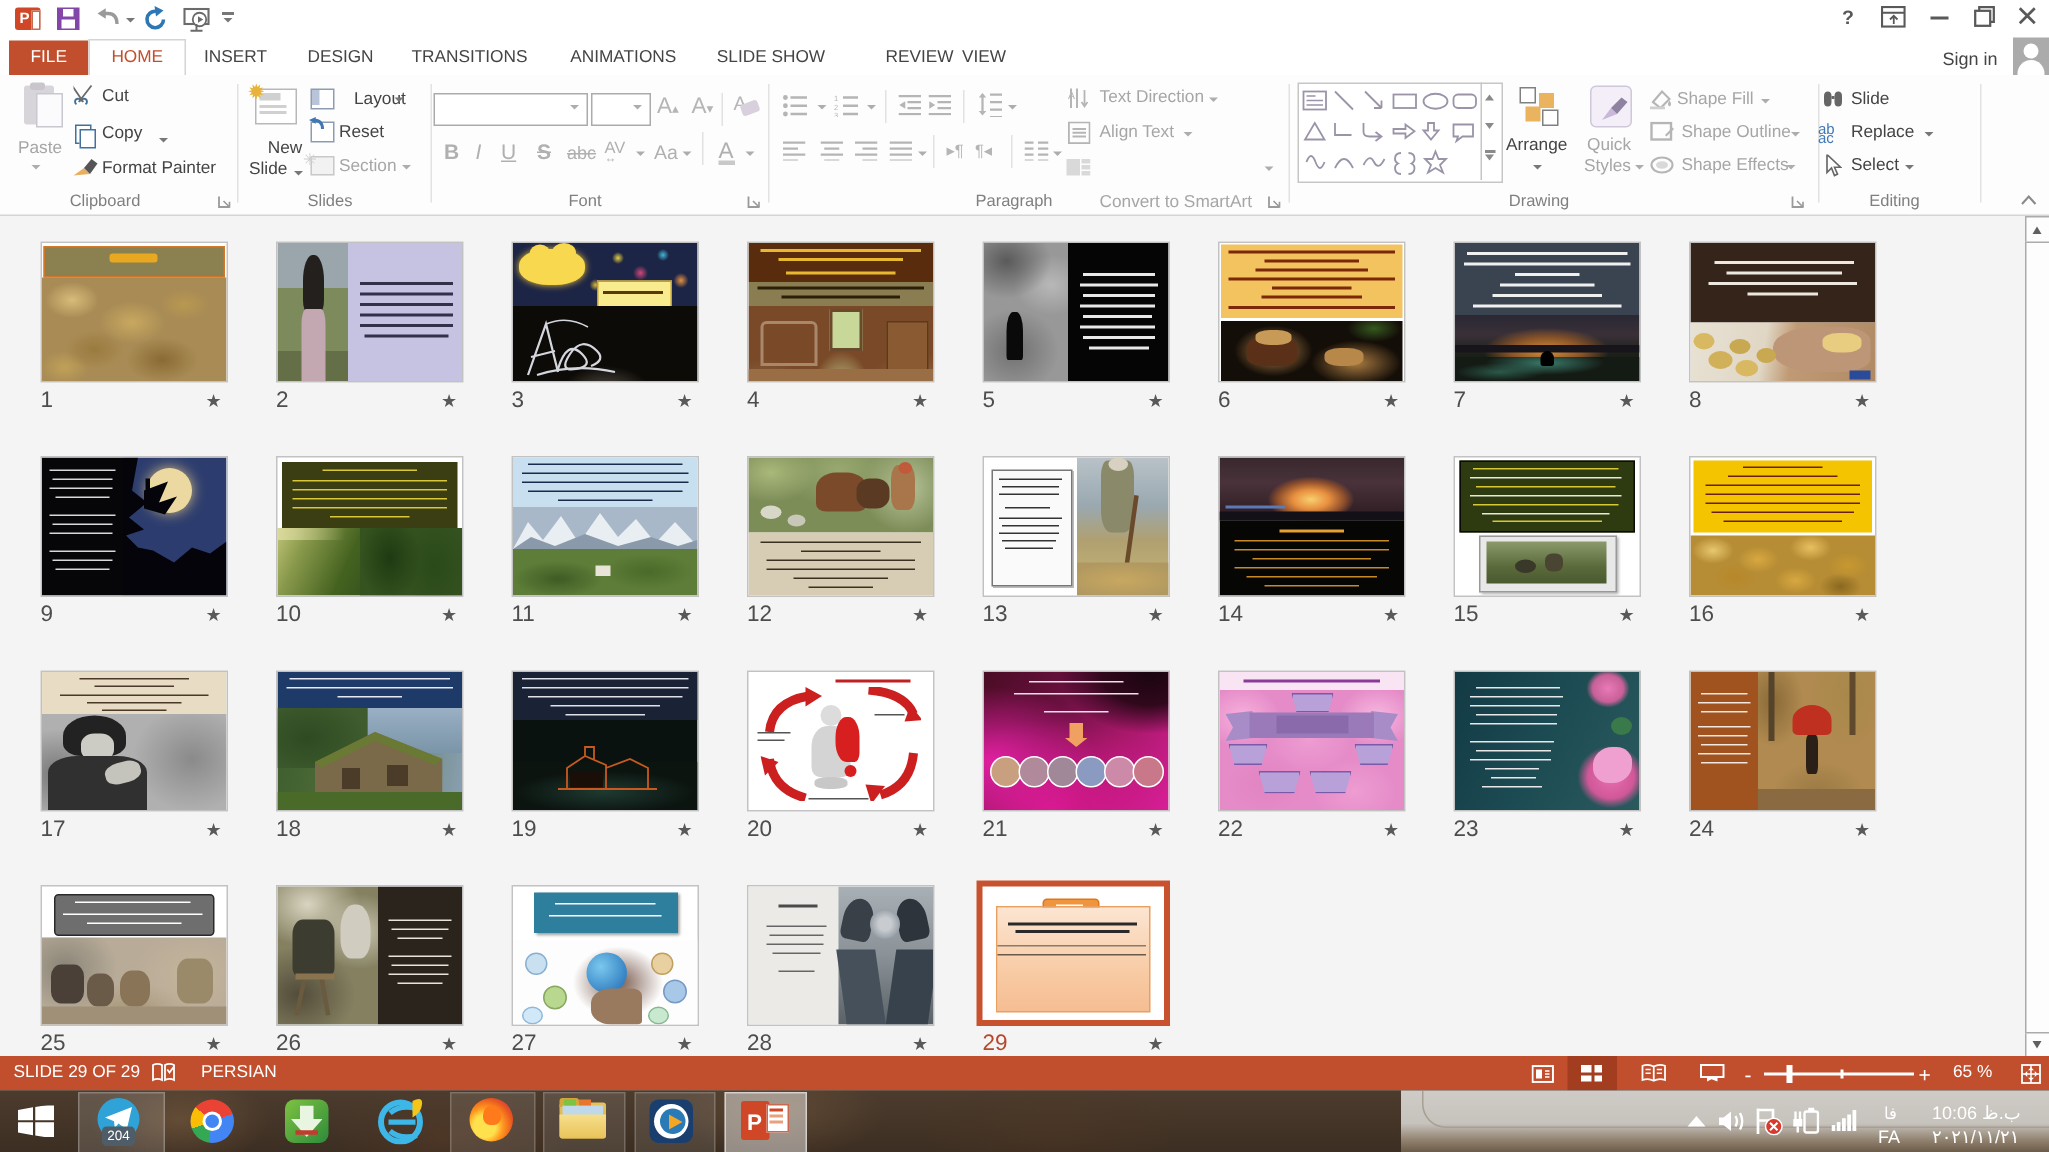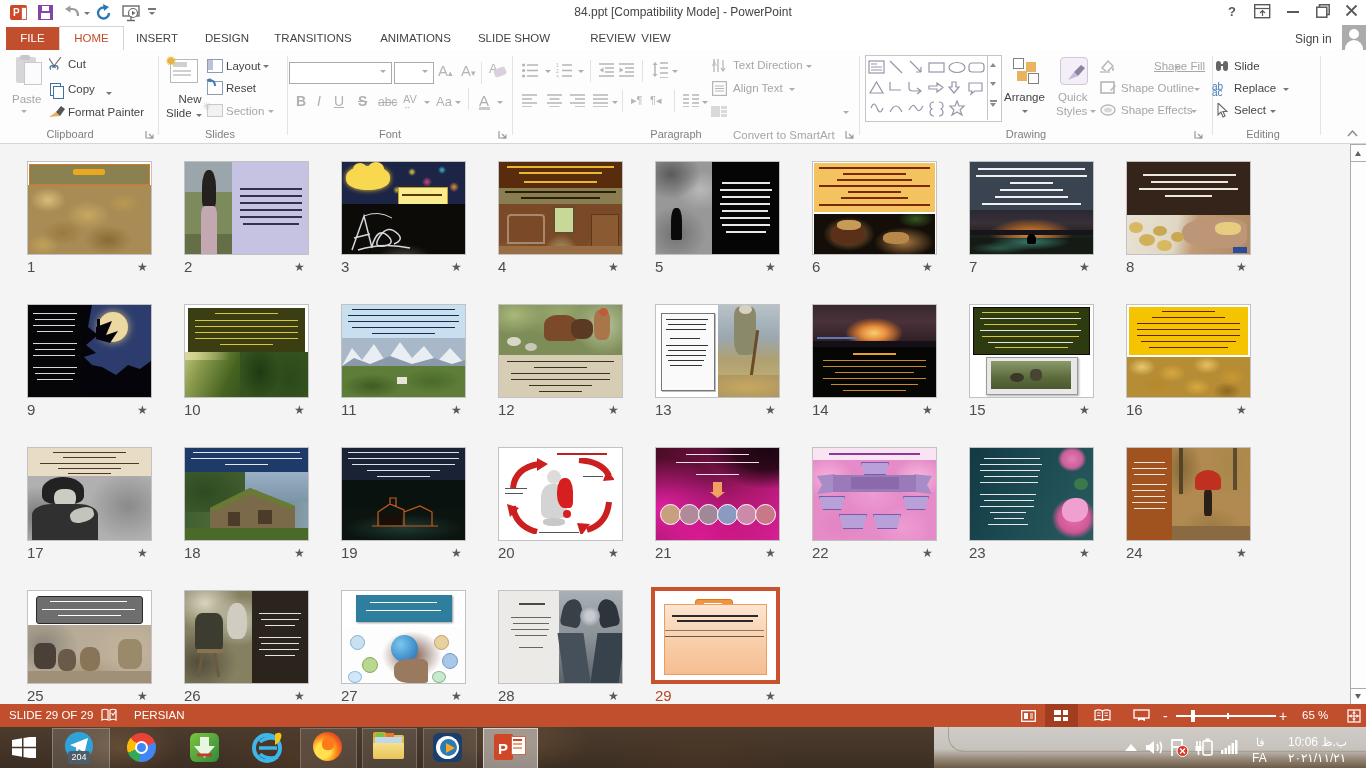--- a/index.html
+++ b/index.html
@@ -43,21 +43,20 @@
     </svg>
   <svg class="abs" style="left:122px;top:5px;" width="20" height="17" viewBox="0 0 20 17">
       <rect x="1" y="1" width="16" height="10" fill="none" stroke="#6b6b6b" stroke-width="1.4"></rect>
       <circle cx="11" cy="8" r="4.5" fill="#fff" stroke="#6b6b6b" stroke-width="1.2"></circle>
       <path d="M10 5.8 L13.5 8 L10 10.2 Z" fill="#6b6b6b"></path>
       <path d="M9 11 L9 15 M5 15.5 L13 15.5" stroke="#6b6b6b" stroke-width="1.3"></path>
     </svg>
   <div class="abs" style="left:148px;top:8px;width:8px;height:1.6px;background:#777;"></div>
   <div class="abs arrow-dn" style="left:149px;top:12px;"></div>
 
-  <div class="abs" style="left:0;top:5px;width:1366px;text-align:center;font-size:12px;color:#444;">84.ppt [Compatibility Mode] - PowerPoint</div>
 
   <div class="abs" style="left:1228px;top:4px;font-size:13px;color:#595959;font-weight:bold;">?</div>
   <svg class="abs" style="left:1254px;top:4px;" width="17" height="15" viewBox="0 0 17 15">
       <rect x="0.7" y="0.7" width="15" height="13" fill="none" stroke="#595959" stroke-width="1.4"></rect>
       <path d="M1 4.5 L16 4.5" stroke="#595959" stroke-width="1.2"></path>
       <path d="M8.5 12 L8.5 7 M6 9 L8.5 6.5 L11 9" fill="none" stroke="#595959" stroke-width="1.2"></path>
     </svg>
   <div class="abs" style="left:1287px;top:11px;width:12px;height:1.8px;background:#595959;"></div>
   <svg class="abs" style="left:1316px;top:4px;" width="14" height="14" viewBox="0 0 14 14">
       <rect x="0.8" y="3.2" width="10" height="10" fill="#fff" stroke="#595959" stroke-width="1.5"></rect>
@@ -122,21 +121,21 @@
   <div class="abs" style="left:170px;top:9px;width:26px;height:22px;background:#fff;border:1px solid #b8b8b8;"></div>
   <div class="abs" style="left:173px;top:12px;width:14px;height:5px;background:#d0d0d0;"></div>
   <div class="abs" style="left:173px;top:20px;width:18px;height:1.5px;background:#d0d0d0;"></div>
   <div class="abs" style="left:173px;top:24px;width:18px;height:1.5px;background:#d0d0d0;"></div>
   <div class="abs" style="left:165px;top:3px;color:#e8b33c;font-size:14px;">✹</div>
   <div class="abs btxt" style="left:170px;top:43px;width:40px;text-align:center;">New</div>
   <div class="abs btxt" style="left:166px;top:57px;">Slide</div>
   <div class="abs arrow-dn" style="left:196px;top:64px;"></div>
   <div class="abs" style="left:207px;top:9px;width:14px;height:12px;background:#fff;border:1px solid #8f9bb0;"></div>
   <div class="abs" style="left:208px;top:10px;width:5px;height:10px;background:#b9c4d8;"></div>
-  <div class="abs btxt" style="left:226px;top:10px;">Layout</div>
+  <div class="abs btxt" style="left:236px;top:10px;">Layout</div>
   <div class="abs arrow-dn" style="left:263px;top:15px;"></div>
   <div class="abs" style="left:207px;top:31px;width:14px;height:12px;background:#fff;border:1px solid #8f9bb0;"></div>
   <svg class="abs" style="left:205px;top:28px;" width="12" height="10" viewBox="0 0 12 10">
       <path d="M10 8 Q10 2 4 2" fill="none" stroke="#3f78b5" stroke-width="2"></path>
       <path d="M5.5 0 L1 2 L5.5 4.5 Z" fill="#3f78b5"></path>
     </svg>
   <div class="abs btxt" style="left:226px;top:32px;">Reset</div>
   <div class="abs" style="left:207px;top:54px;width:14px;height:11px;background:#f2f2f2;border:1px solid #c9c9c9;"></div>
   <div class="abs" style="left:202px;top:50px;color:#cfcfcf;font-size:11px;">✳</div>
   <div class="abs gtxt" style="left:226px;top:55px;">Section</div>
@@ -319,21 +318,21 @@
       <path d="M8 8 L15 1 L19 4 L12 12 Z" fill="#8f82a0"></path>
     </svg>
   <div class="abs gtxt" style="left:1058px;top:41px;">Quick</div>
   <div class="abs gtxt" style="left:1056px;top:55px;">Styles</div>
   <div class="abs arrow-dn-g" style="left:1090px;top:60px;"></div>
   <svg class="abs" style="left:1100px;top:9px;" width="16" height="14" viewBox="0 0 16 14">
       <path d="M2 9 L8 2 L13 7 L7 13 Z" fill="none" stroke="#b5b5b5" stroke-width="1.4"></path>
       <path d="M13 8 Q15 11 13 12 Q11 11 13 8" fill="#b5b5b5"></path>
       <path d="M0 13 L10 13" stroke="#cfcfcf" stroke-width="2"></path>
     </svg>
-  <div class="abs gtxt" style="left:1154px;top:10px;text-decoration:underline;">Shape Fill</div>
+  <div class="abs gtxt" style="left:1118px;top:10px;">Shape Fill</div>
   <div class="abs arrow-dn-g" style="left:1174px;top:16px;"></div>
   <svg class="abs" style="left:1100px;top:31px;" width="16" height="14" viewBox="0 0 16 14">
       <rect x="1" y="1" width="13" height="11" fill="none" stroke="#b5b5b5" stroke-width="1.6"></rect>
       <path d="M10 9 L15 4 L16 5 L11 10 Z" fill="#b5b5b5"></path>
     </svg>
   <div class="abs gtxt" style="left:1121px;top:32px;">Shape Outline</div>
   <div class="abs arrow-dn-g" style="left:1194px;top:38px;"></div>
   <svg class="abs" style="left:1100px;top:53px;" width="16" height="14" viewBox="0 0 16 14">
       <ellipse cx="8" cy="7" rx="7" ry="5" fill="none" stroke="#b5b5b5" stroke-width="1.4"></ellipse>
       <ellipse cx="8" cy="7" rx="4" ry="2.5" fill="#d9d9d9"></ellipse>

